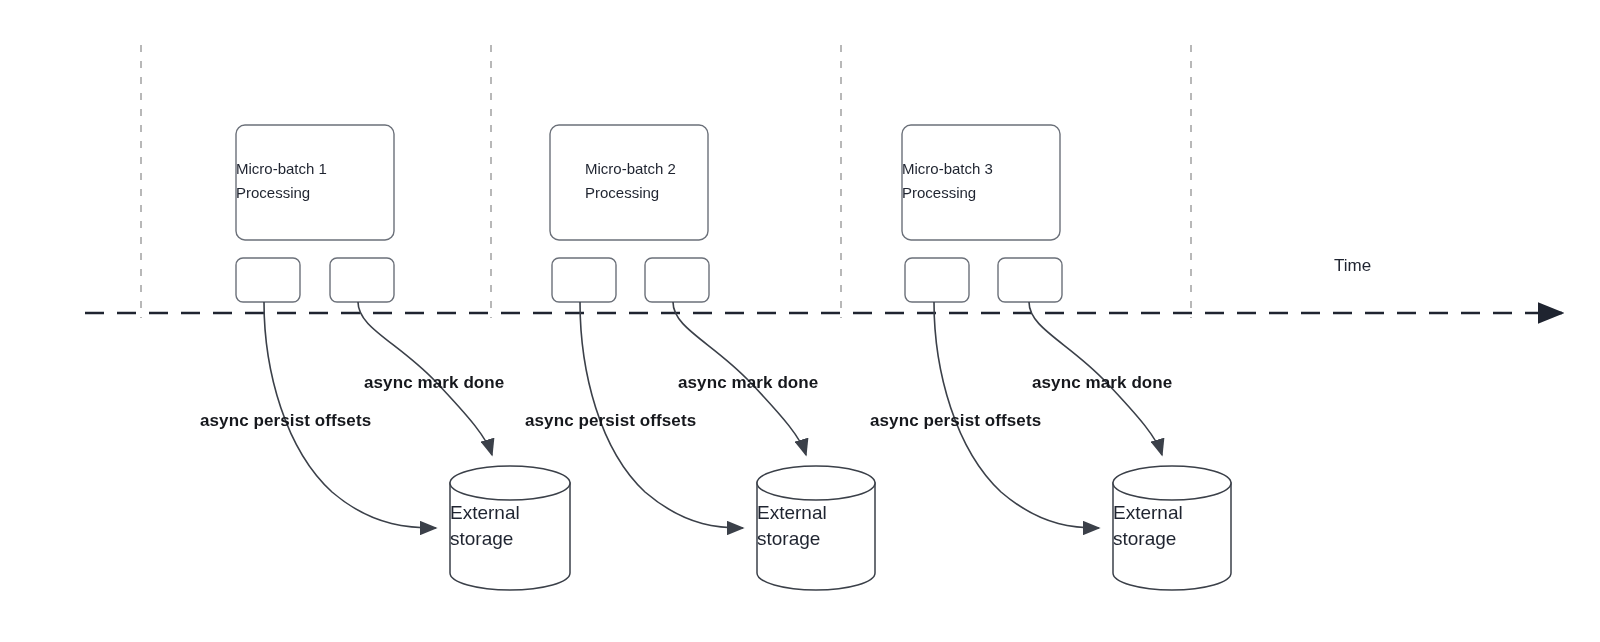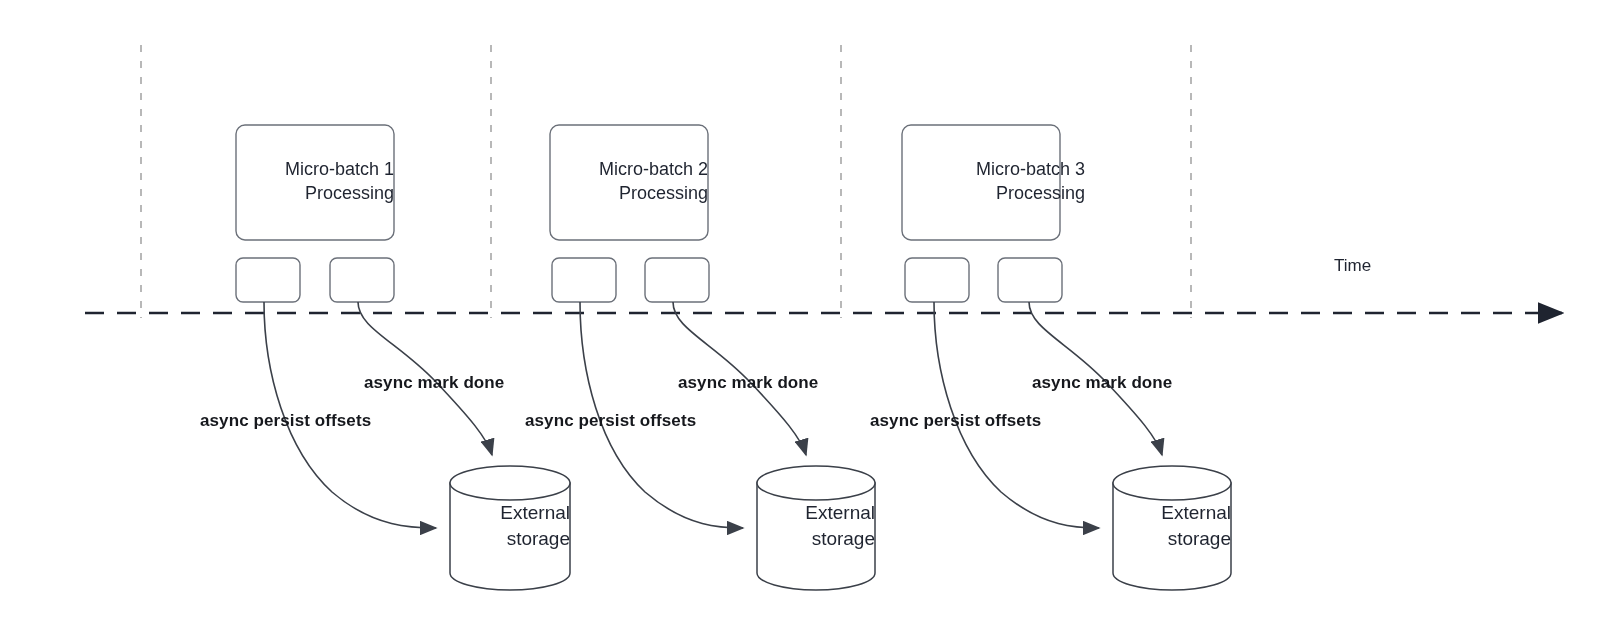--- a/index.html
+++ b/index.html
@@ -8,23 +8,23 @@
     background:#ffffff;
     font-family:"Liberation Sans", sans-serif;
     overflow:hidden;
     position:relative;
   }
   #stage{position:absolute;left:0;top:0;width:1600px;height:642px;}
   svg.layer{position:absolute;left:0;top:0;width:1600px;height:642px;overflow:visible;}
   .node-label{
     position:absolute;
     color:#1f2430;
-    font-size:18px;
+    font-size:15px;
     line-height:24px;
-    text-align:right;
+    text-align:left;
     white-space:pre-line;
     pointer-events:none;
   }
   .edge-label{
     position:absolute;
     color:#16181d;
     font-size:17px;
     font-weight:bold;
     white-space:nowrap;
     letter-spacing:0.1px;
@@ -32,21 +32,21 @@
   .time-label{
     position:absolute;
     color:#1f2430;
     font-size:17px;
   }
   .cyl-label{
     position:absolute;
     color:#1f2430;
     font-size:19px;
     line-height:26px;
-    text-align:right;
+    text-align:left;
     white-space:pre-line;
   }
 </style>
 </head>
 <body>
 
 <div id="stage">
 
   <svg class="layer" viewBox="0 0 1600 642">
     <defs>
@@ -114,21 +114,21 @@
 
     <div class="time-label" style="left:1334px;top:256px;text-align:right;">Time</div>
 
     <div class="node-label" style="left:236px;top:157px;width:158px;">Micro-batch 1
 Processing</div>
     <div class="cyl-label" style="left:450px;top:500px;width:120px;">External
 storage</div>
     <div class="edge-label" style="left:200px;top:411px;">async persist offsets</div>
     <div class="edge-label" style="left:364px;top:373px;">async mark done</div>
 
-    <div class="node-label" style="left:550px;top:157px;width:158px;">Micro-batch 2
+    <div class="node-label" style="left:550px;top:157px;width:158px;padding-left:35px;">Micro-batch 2
 Processing</div>
     <div class="cyl-label" style="left:757px;top:500px;width:118px;">External
 storage</div>
     <div class="edge-label" style="left:525px;top:411px;">async persist offsets</div>
     <div class="edge-label" style="left:678px;top:373px;">async mark done</div>
 
     <div class="node-label" style="left:902px;top:157px;width:183px;">Micro-batch 3
 Processing</div>
     <div class="cyl-label" style="left:1113px;top:500px;width:118px;">External
 storage</div>

